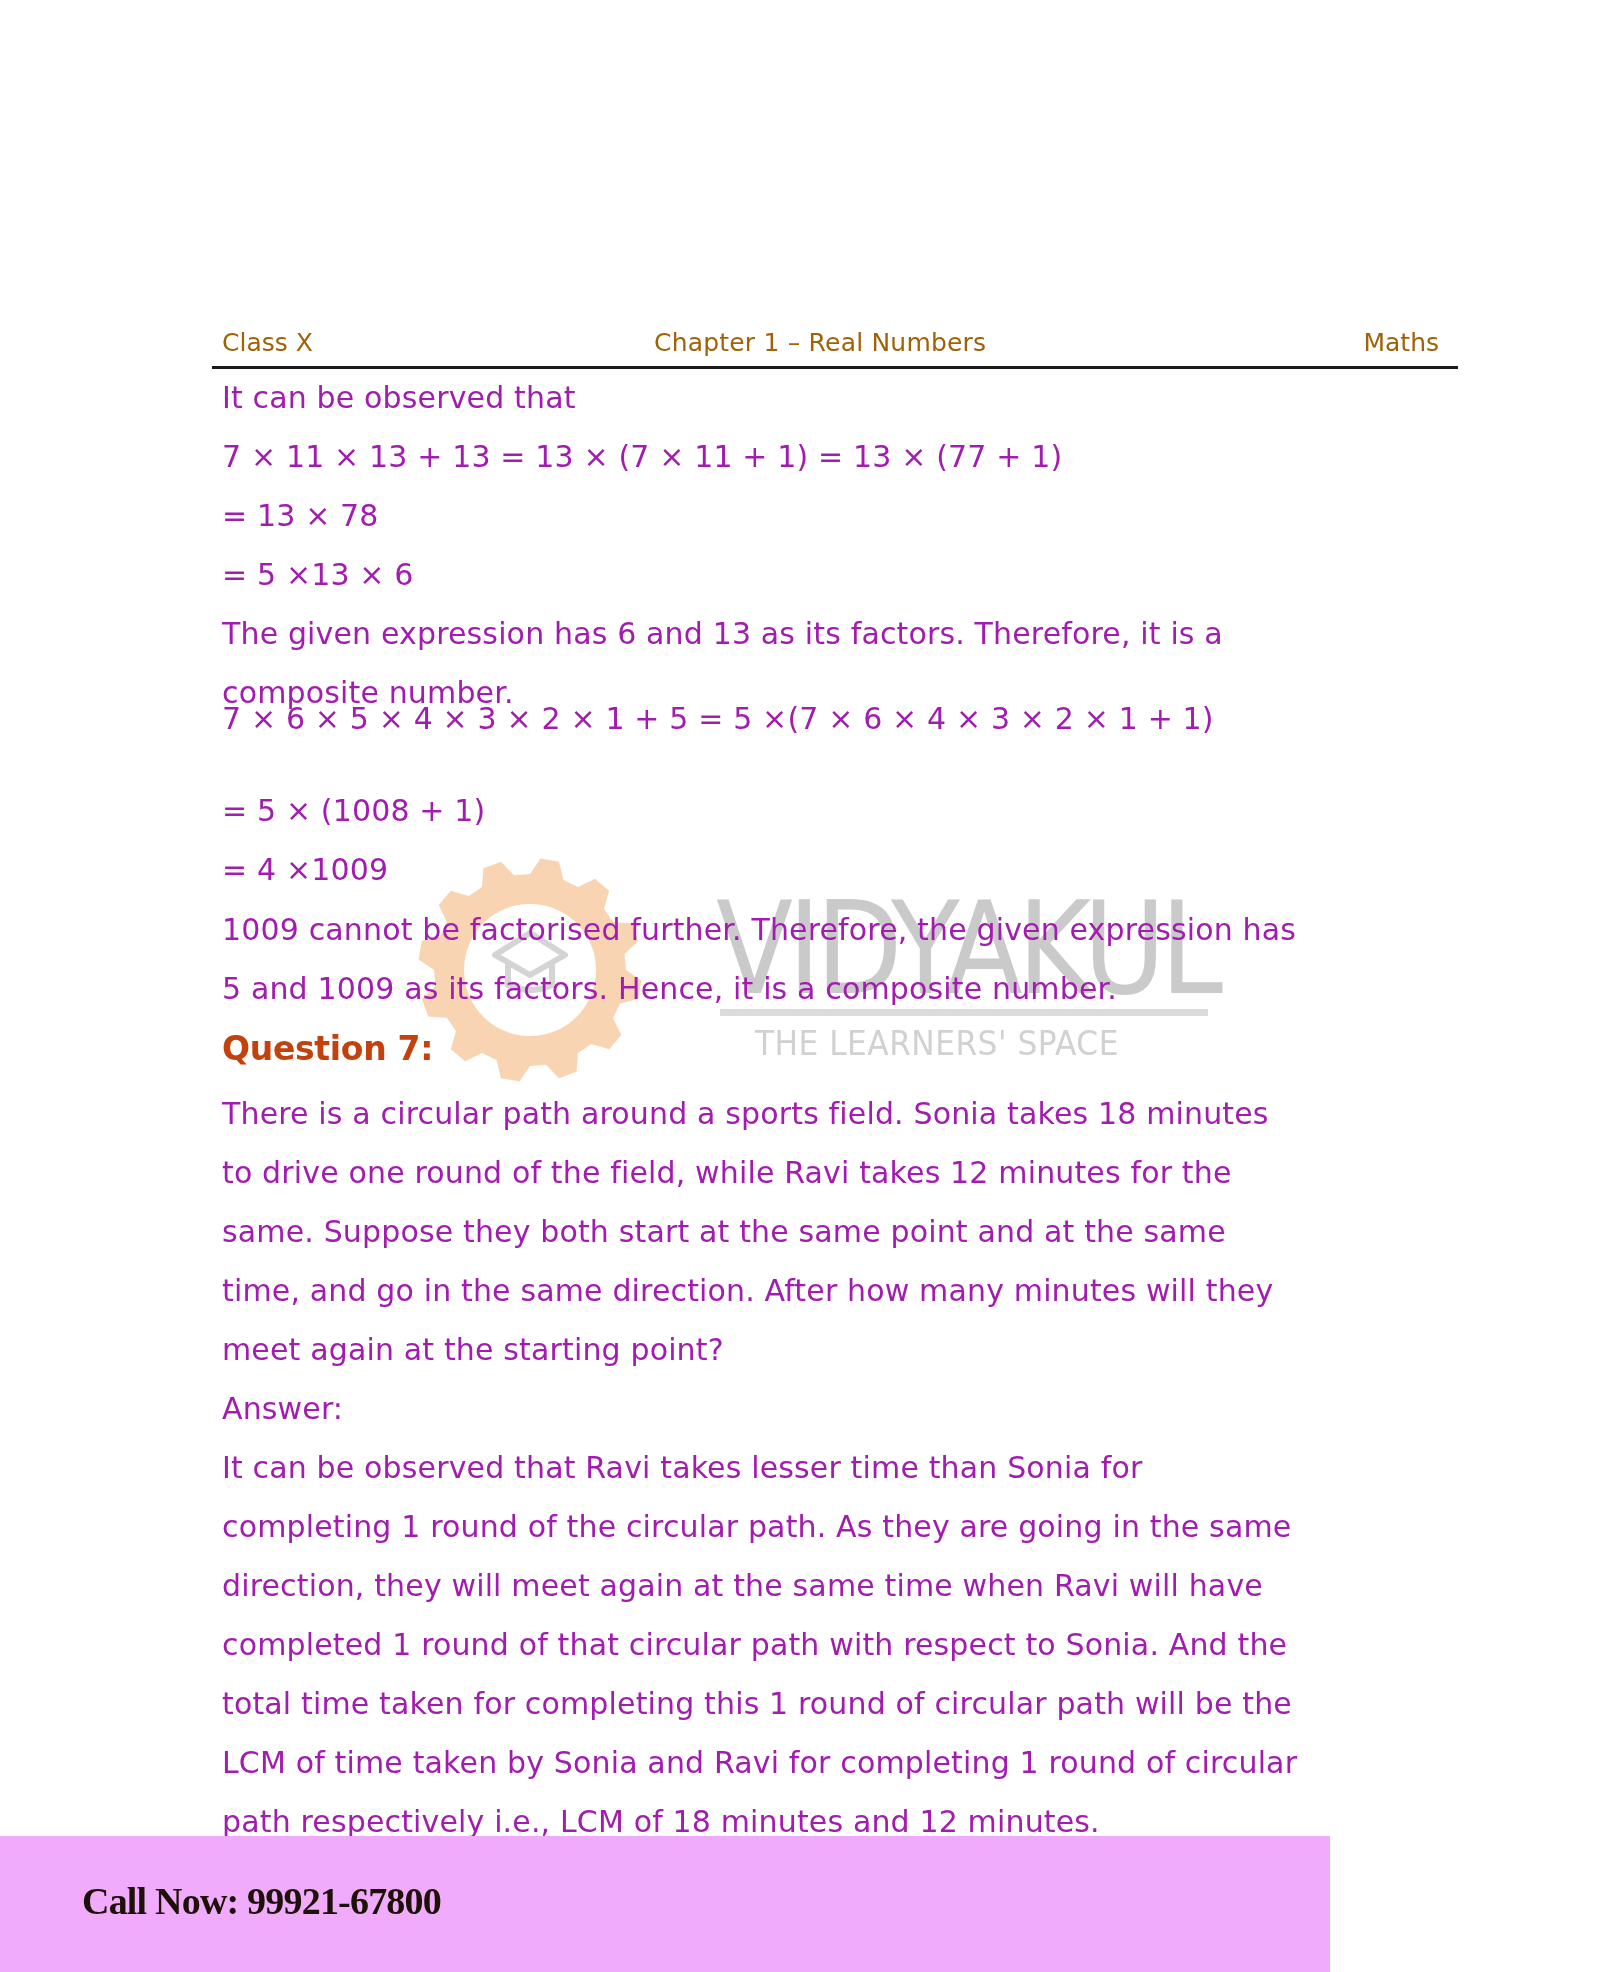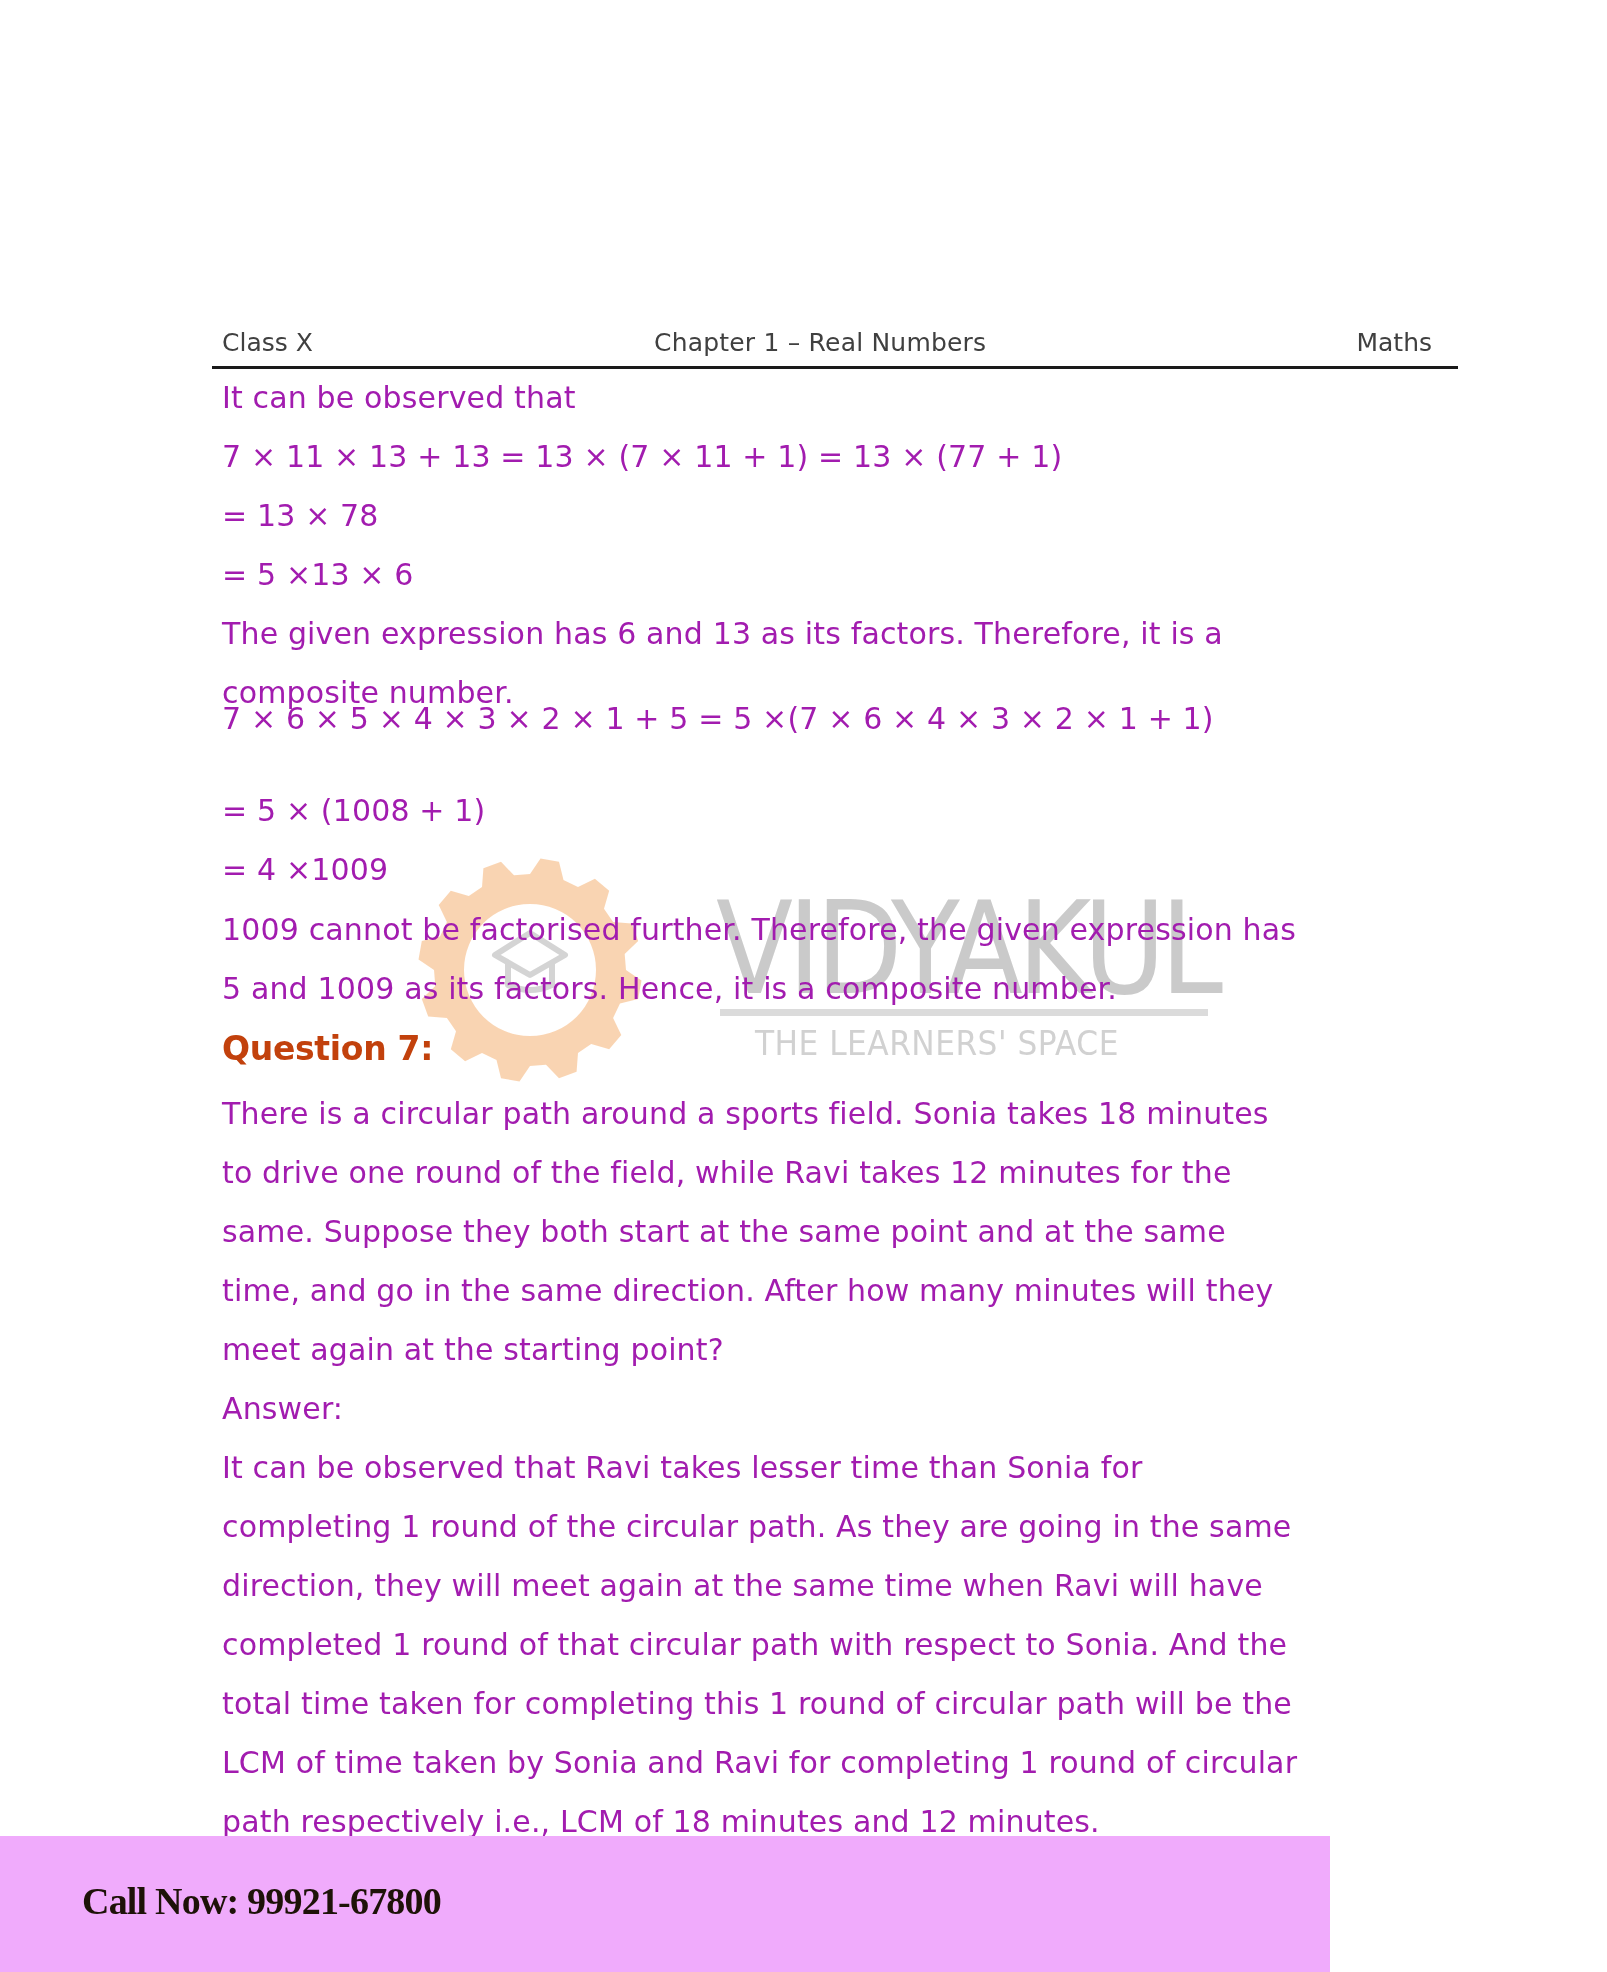--- a/index.html
+++ b/index.html
@@ -20,26 +20,26 @@
       left: 212px;
       top: 0;
       width: 1246px;
       height: 370px;
     }
     .hdr-text {
       position: absolute;
       top: 326px;
       font-size: 25px;
       line-height: 34px;
-      color: #404040;
+      color: #a16207;
       white-space: nowrap;
     }
     .hdr-left { left: 10px; }
     .hdr-center { left: 442px; letter-spacing: 0.2px; }
-    .hdr-right { right: 26px; }
+    .hdr-right { right: 19px; }
     .hdr-rule {
       position: absolute;
       left: 0;
       top: 366px;
       width: 1246px;
       height: 3px;
       background: #1a1a1a;
     }
 
     

